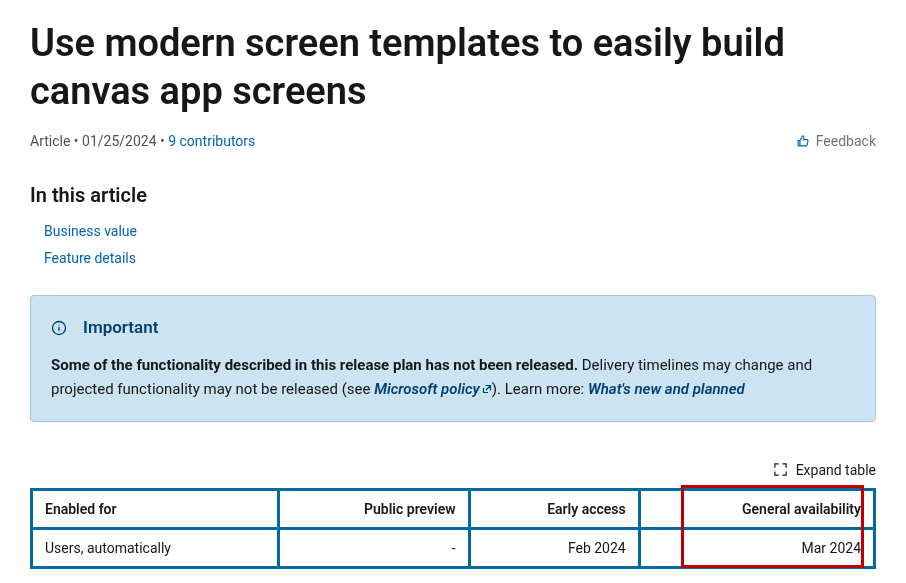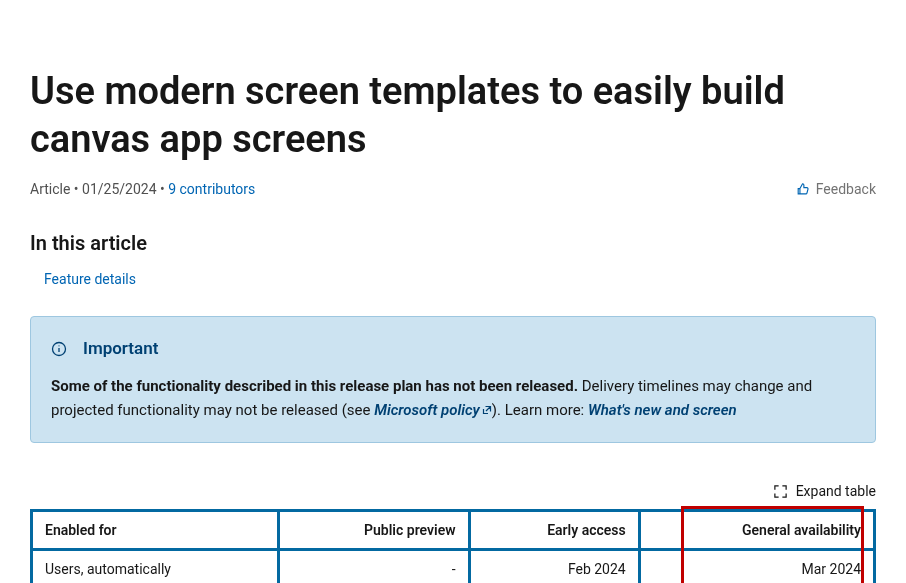--- a/index.html
+++ b/index.html
@@ -8,21 +8,20 @@
       color: #171717;
       background: #fff;
       padding: 20px 30px;
       width: 906px;
     }
     h1 {
       font-size: 38px;
       font-weight: 600;
       line-height: 1.25;
       margin-bottom: 18px;
-      margin-top: 48px;
     }
     .meta-row {
       display: flex;
       justify-content: space-between;
       align-items: center;
       margin-bottom: 34px;
       font-size: 14px;
     }
     .meta-left { color: #505050; }
     .meta-left .dot::before { content: " • "; }
@@ -77,21 +76,21 @@
     }
     .ext-icon { width: 10px; height: 10px; display: inline-block; vertical-align: baseline; margin-left: 2px; }
     .expand-row {
       display: flex;
       justify-content: flex-end;
       margin-top: 40px;
       margin-bottom: 10px;
     }
     .expand-btn {
       display: inline-flex;
-      align-items: flex-end;
+      align-items: flex-start;
       gap: 8px;
       background: none;
       border: none;
       color: #171717;
       font-size: 14px;
       cursor: pointer;
       font-family: inherit;
     }
     .expand-icon { width: 15px; height: 15px; }
     table {
@@ -126,37 +125,38 @@
     <svg class="thumb-icon" viewBox="0 0 16 16" fill="none" stroke="#0065b3" stroke-width="1.3">
       <path d="M4.5 7.5v6h-2v-6h2zm0 0l3-5.5c.8 0 1.5.7 1.5 1.5v3h3.5c.8 0 1.4.8 1.2 1.6l-1.2 4.5c-.1.5-.6.9-1.1.9H4.5"></path>
     </svg>
     <span>Feedback</span>
   </a>
 </div>
 
 <div class="in-this-article">
   <h2>In this article</h2>
   <ul class="toc-list">
+    <li><a href="#">Business value</a></li>
     <li><a href="#">Feature details</a></li>
   </ul>
 </div>
 
 <div class="alert">
   <div class="alert-header">
     <svg class="info-icon" viewBox="0 0 16 16" fill="none" stroke="#004173" stroke-width="1.3">
       <circle cx="8" cy="8" r="6.5"></circle>
       <line x1="8" y1="7" x2="8" y2="11"></line>
       <circle cx="8" cy="4.8" r="0.6" fill="#004173" stroke="none"></circle>
     </svg>
     <span>Important</span>
   </div>
   <div class="alert-body">
     <span class="bold">Some of the functionality described in this release plan has not been released.</span><span> Delivery timelines may change and projected functionality may not be released (see </span><a href="#"><span>Microsoft policy</span><svg class="ext-icon" viewBox="0 0 10 10" fill="none" stroke="#004173" stroke-width="1.2">
           <path d="M3.5 1.5h5v5M8.5 1.5L4 6M6 8.5H1.5V4"></path>
-        </svg></a><span>). Learn more: </span><a href="#">What's new and screen</a>
+        </svg></a><span>). Learn more: </span><a href="#">What's new and planned</a>
   </div>
 </div>
 
 <div class="expand-row">
   <button class="expand-btn">
     <svg class="expand-icon" viewBox="0 0 16 16" fill="none" stroke="#171717" stroke-width="1.3">
       <path d="M2 6V2h4M14 10v4h-4M10 2h4v4M6 14H2v-4"></path>
     </svg>
     <span>Expand table</span>
   </button>

